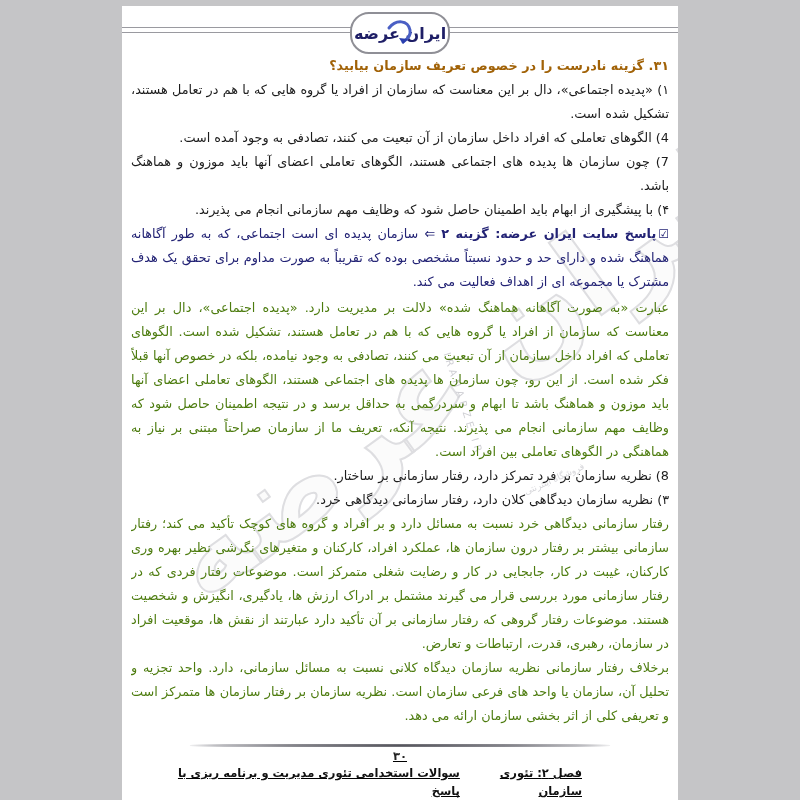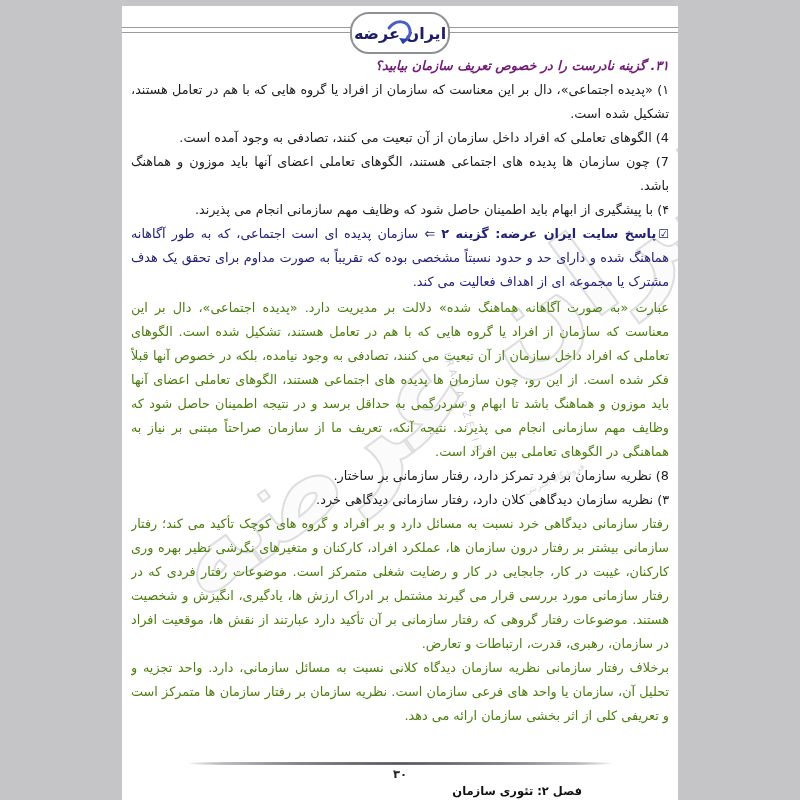--- a/index.html
+++ b/index.html
@@ -55,28 +55,28 @@
     font-size:9px;color:#d6d6da;white-space:nowrap;
   }
   
   .content{
     position:absolute;top:48px;right:9px;left:9px;bottom:52px;
     z-index:1;overflow:hidden;
     font-size:12.8px;line-height:24px;color:#1c1c1c;
     text-align:justify;
   }
   .content p{margin:0;}
-  .q-header{font-weight:bold;color:#701a75;font-style:italic;}
+  .q-header{font-weight:bold;color:#a16207;}
   .answer{color:#232375;}
   .answer .ans-label{font-weight:bold;}
   .answer .ans-check{margin-left:2px;font-size:12px;}
   .explanation{color:#4d7c0f;}
   .gap-s{height:2px;}
   
-  .footer{position:absolute;left:0;right:0;bottom:6px;z-index:2;background:#ffffff;}
+  .footer{position:absolute;left:0;right:0;bottom:6px;z-index:2;background:#ffffff;text-decoration:underline;}
   .taper-line{
     width:420px;height:3px;margin:0 auto;border-radius:2px;
     background:radial-gradient(ellipse 52% 120% at center,#55555c 0%,#8a8a90 55%,#c0c0c4 85%,rgba(255,255,255,0) 100%);
   }
   .page-number{text-align:center;font-size:11.5px;font-weight:bold;color:#222;line-height:16px;margin-top:1px;}
   .footer-row{
     display:flex;justify-content:space-between;align-items:center;
     padding-right:96px;padding-left:42px;
     font-size:11.5px;font-weight:bold;color:#111;line-height:18px;
   }
@@ -122,16 +122,17 @@
     <p class="explanation">رفتار سازمانی دیدگاهی خرد نسبت به مسائل دارد و بر افراد و گروه های کوچک تأکید می کند؛ رفتار سازمانی بیشتر بر رفتار درون سازمان ها، عملکرد افراد، کارکنان و متغیرهای نگرشی نظیر بهره وری کارکنان، غیبت در کار، جابجایی در کار و رضایت شغلی متمرکز است. موضوعات رفتار فردی که در رفتار سازمانی مورد بررسی قرار می گیرند مشتمل بر ادراک ارزش ها، یادگیری، انگیزش و شخصیت هستند. موضوعات رفتار گروهی که رفتار سازمانی بر آن تأکید دارد عبارتند از نقش ها، موقعیت افراد در سازمان، رهبری، قدرت، ارتباطات و تعارض.</p>
     <p class="explanation">برخلاف رفتار سازمانی نظریه سازمان دیدگاه کلانی نسبت به مسائل سازمانی، دارد. واحد تجزیه و تحلیل آن، سازمان یا واحد های فرعی سازمان است. نظریه سازمان بر رفتار سازمان ها متمرکز است و تعریفی کلی از اثر بخشی سازمان ارائه می دهد.</p>
 
   </div>
 
   <div class="footer">
     <div class="taper-line"></div>
     <div class="page-number">۳۰</div>
     <div class="footer-row">
       <span>فصل ۲: تئوری سازمان</span>
+      <span>سوالات استخدامی تئوری مدیریت و برنامه ریزی با پاسخ</span>
     </div>
   </div>
 
 </div>
 
 </body></html>

